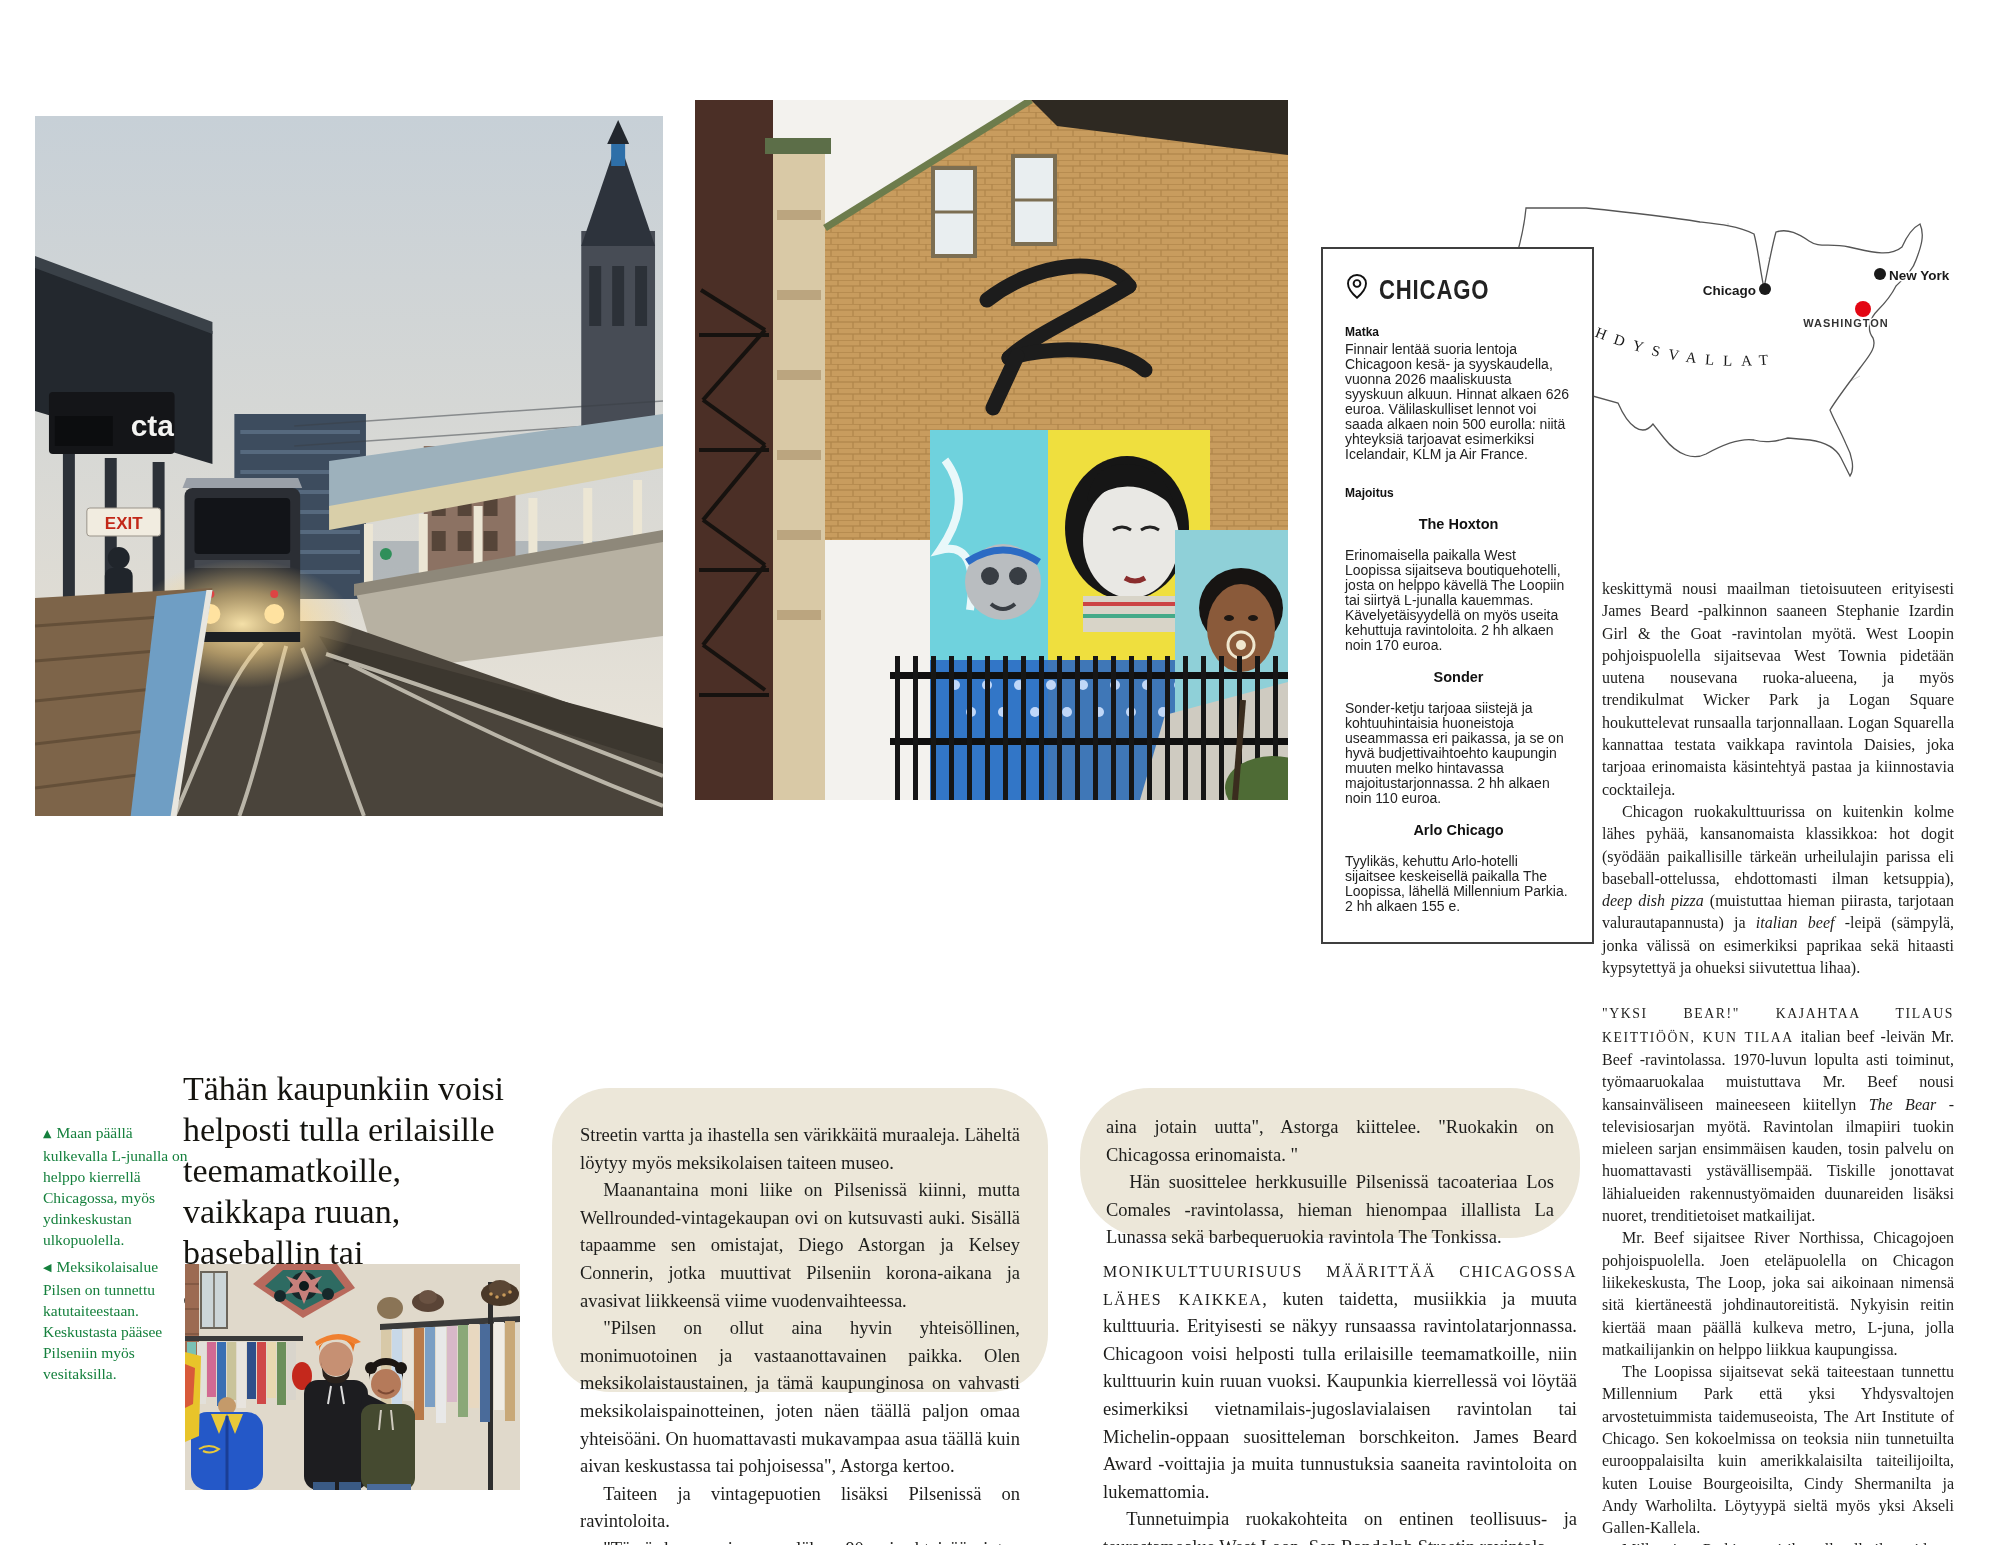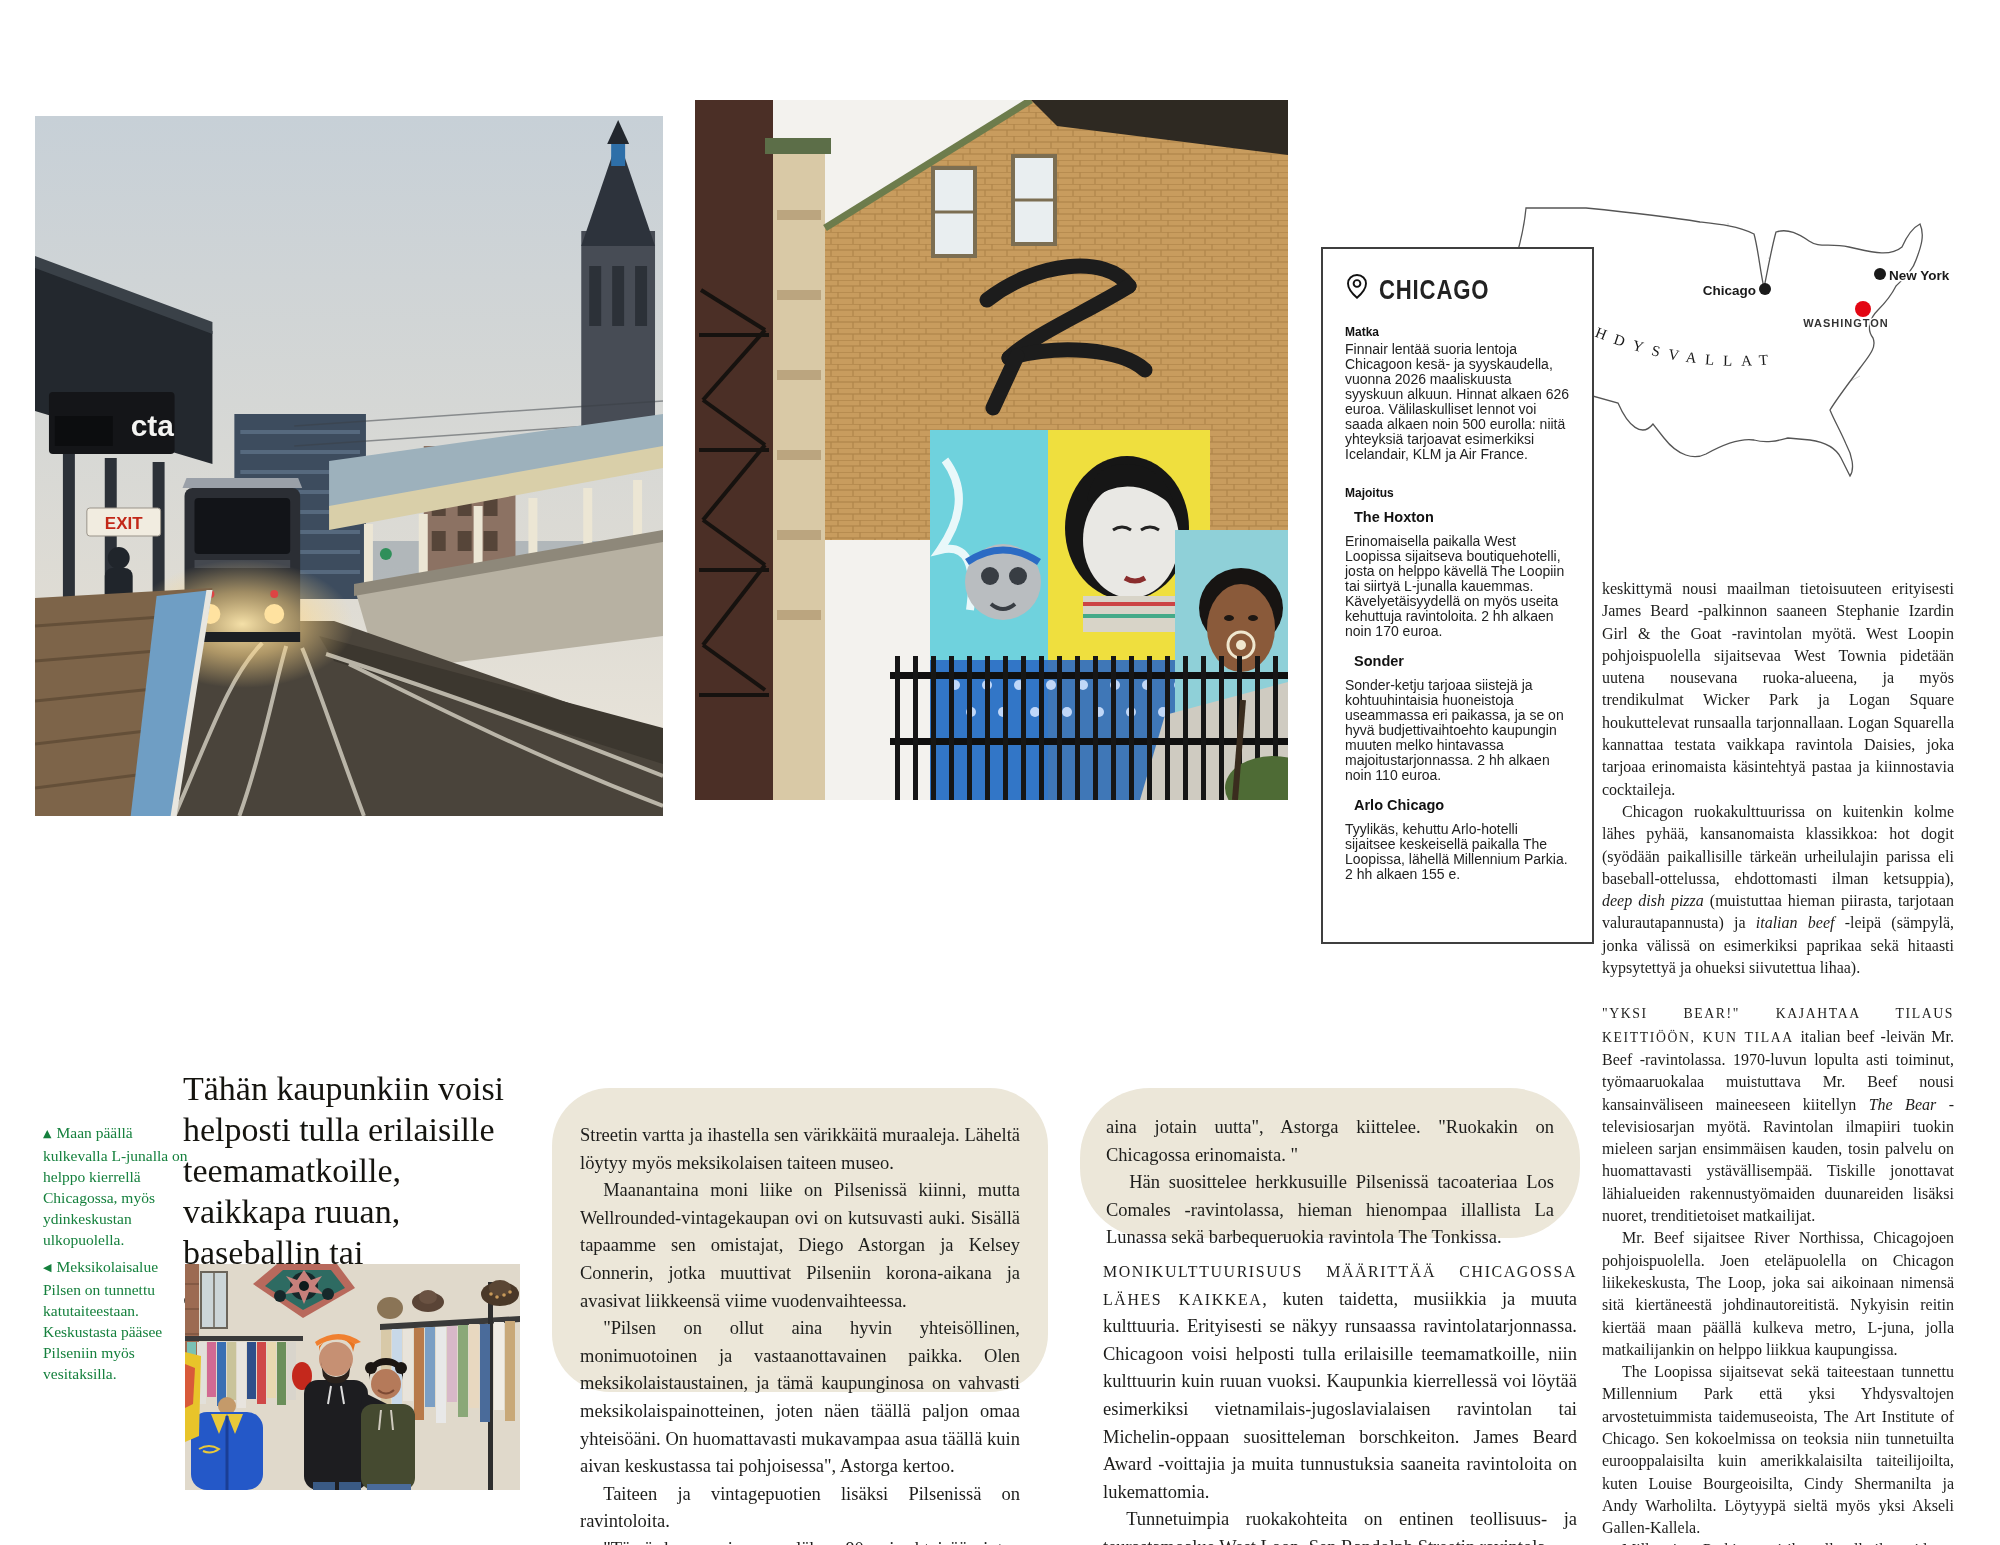--- a/index.html
+++ b/index.html
@@ -19,21 +19,21 @@
   .map .country{font-size:15px;letter-spacing:9px;fill:#1a1a1a;font-family:"Liberation Serif",serif;}
 
   
   .infobox{left:1321px;top:247px;width:273px;height:697px;box-sizing:border-box;
      background:#ffffff;border:2px solid #3f3f3f;z-index:2;padding:24px 20px 18px 22px;
      font-family:"Liberation Sans","DejaVu Sans",sans-serif;color:#222;}
   .ib-title-row{display:flex;align-items:center;gap:10px;margin-bottom:18px;}
   .ib-title{font-size:27px;font-weight:bold;letter-spacing:1px;transform:scaleX(.82);
      transform-origin:left center;white-space:nowrap;}
   .ib-h{font-size:12px;font-weight:bold;margin:0 0 3px 0;color:#111;}
-  .ib-sub{font-size:14.5px;font-weight:bold;margin:9px;color:#111;}
+  .ib-sub{font-size:14.5px;font-weight:bold;margin:16px;color:#111;text-align:center;}
   .ib-p{font-size:14px;line-height:15px;margin:0 0 14px 0;}
   .ib-gap{height:10px;}
 
   
   .bodycol p{margin:0;text-align:justify;}
   .bodycol p.ind{text-indent:1.25em;}
   .bodycol p.gap{margin-top:23px;}
   .bodycol .b{font-weight:normal;}
   .bodycol .i{font-style:italic;margin-top:32px;}
   .bodycol .sc{font-size:.86em;letter-spacing:1.6px;}

